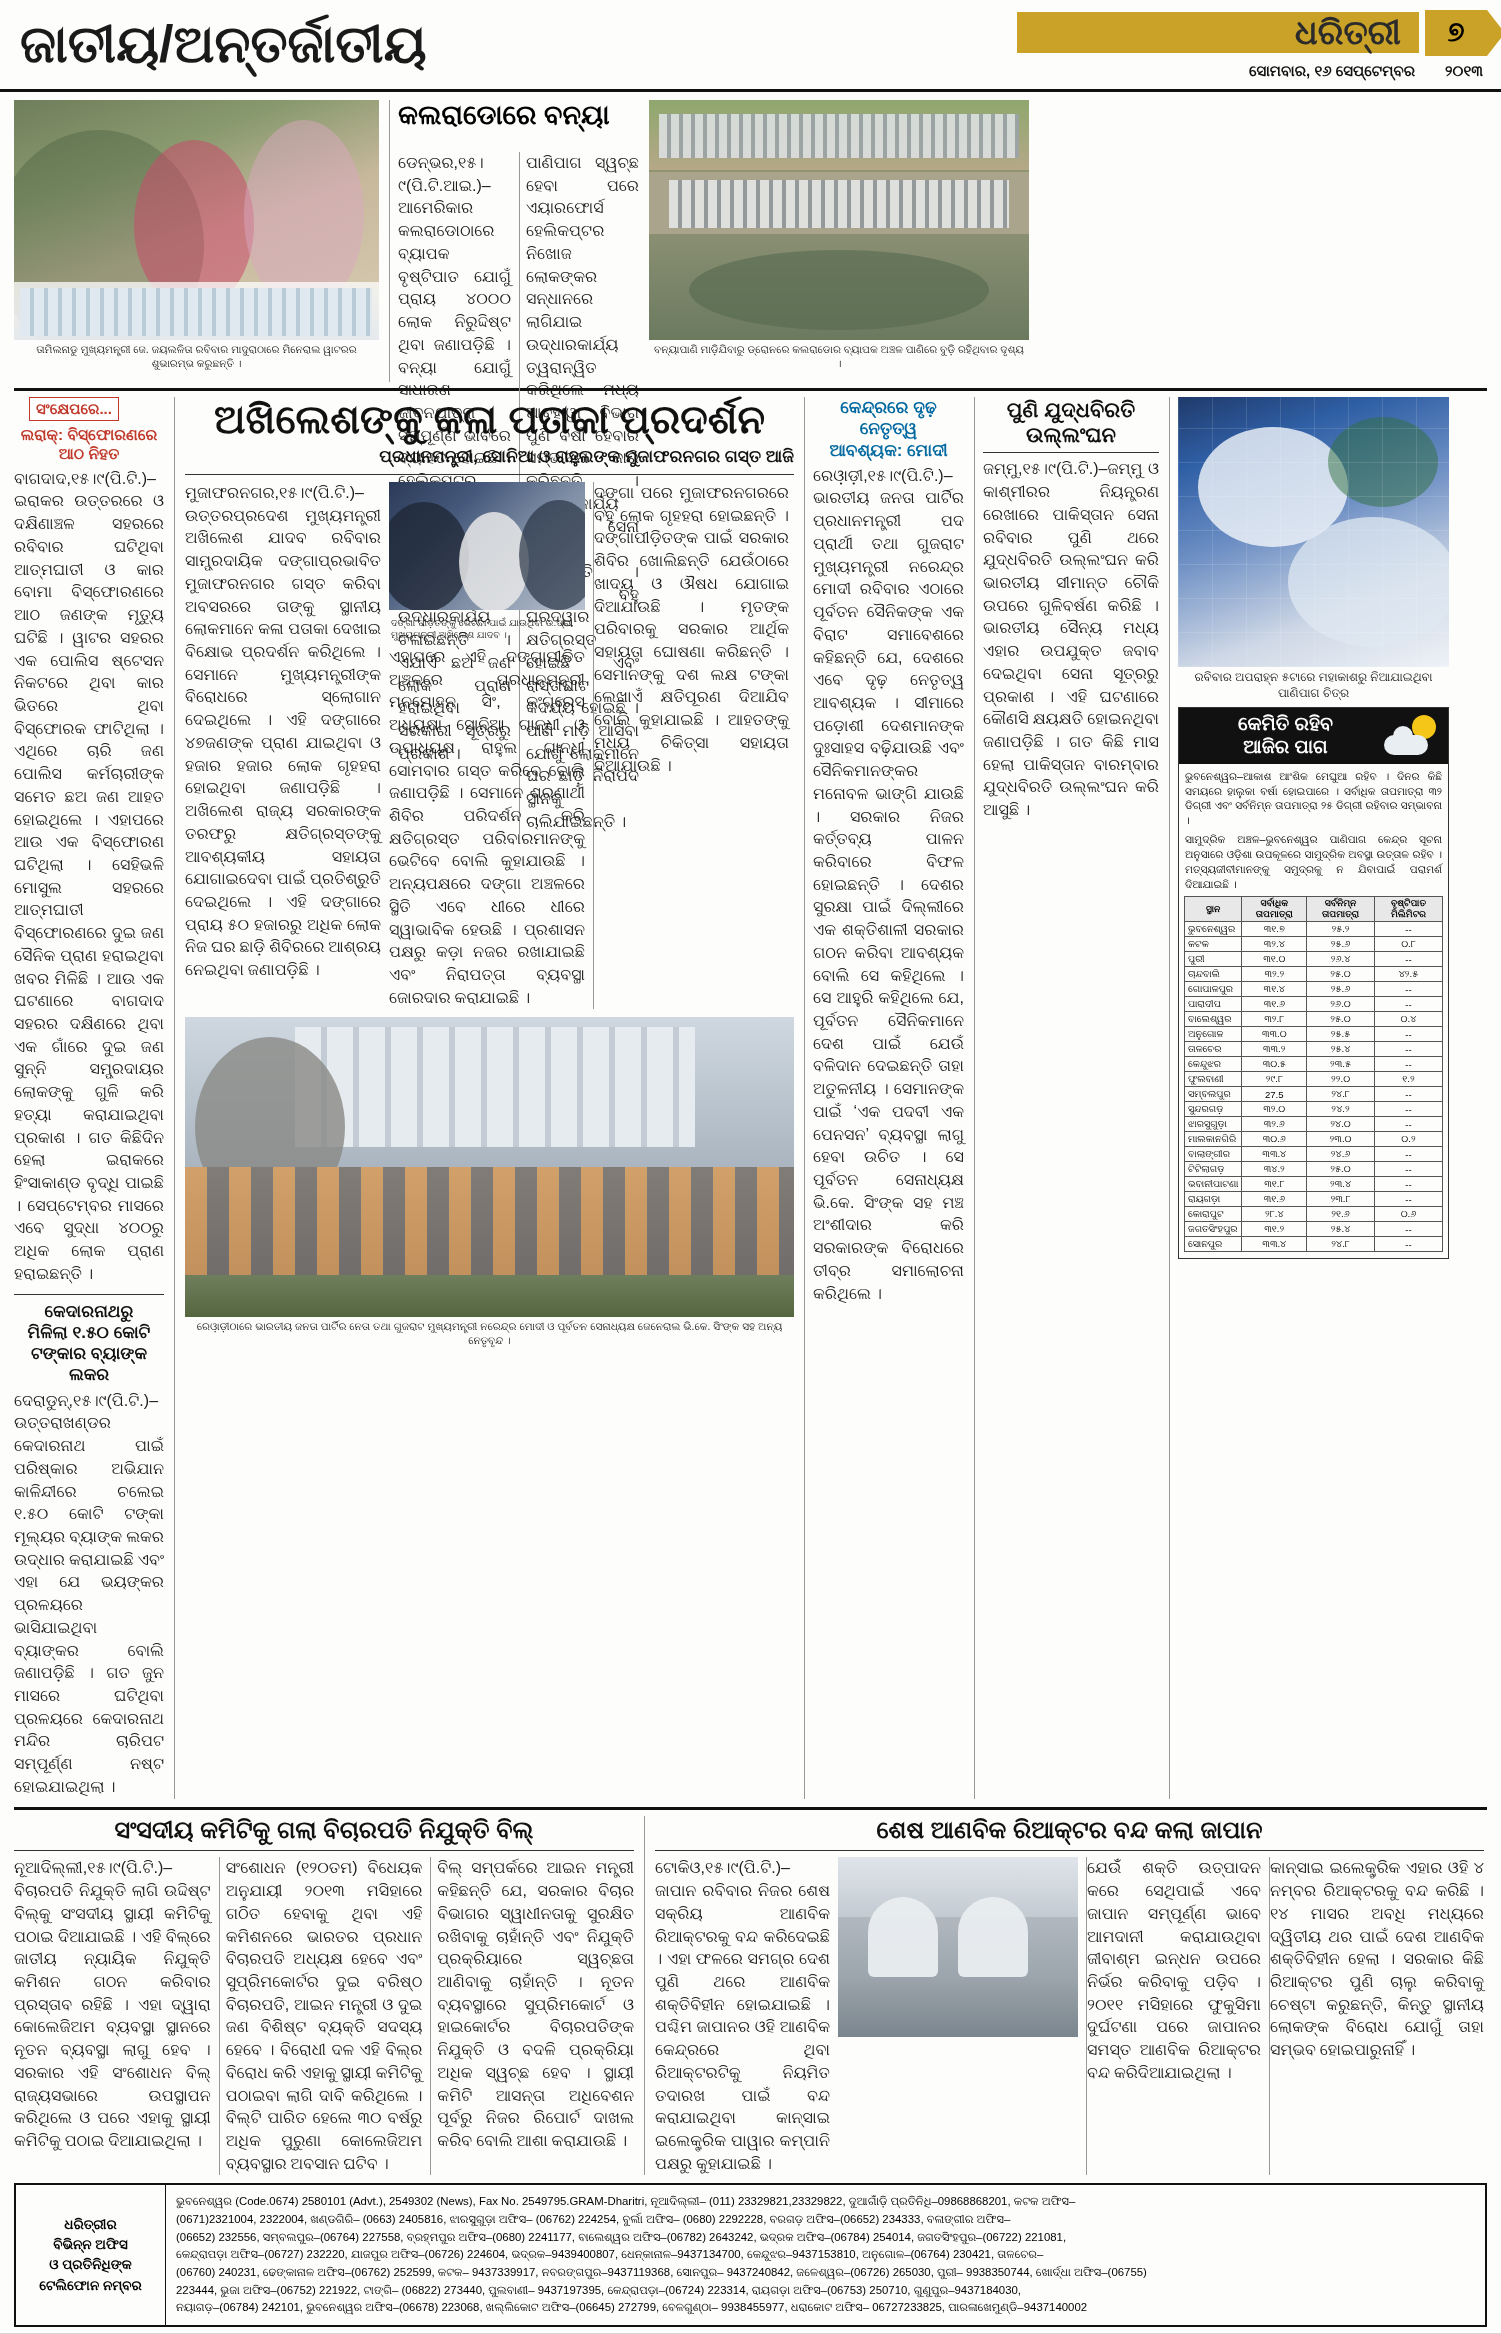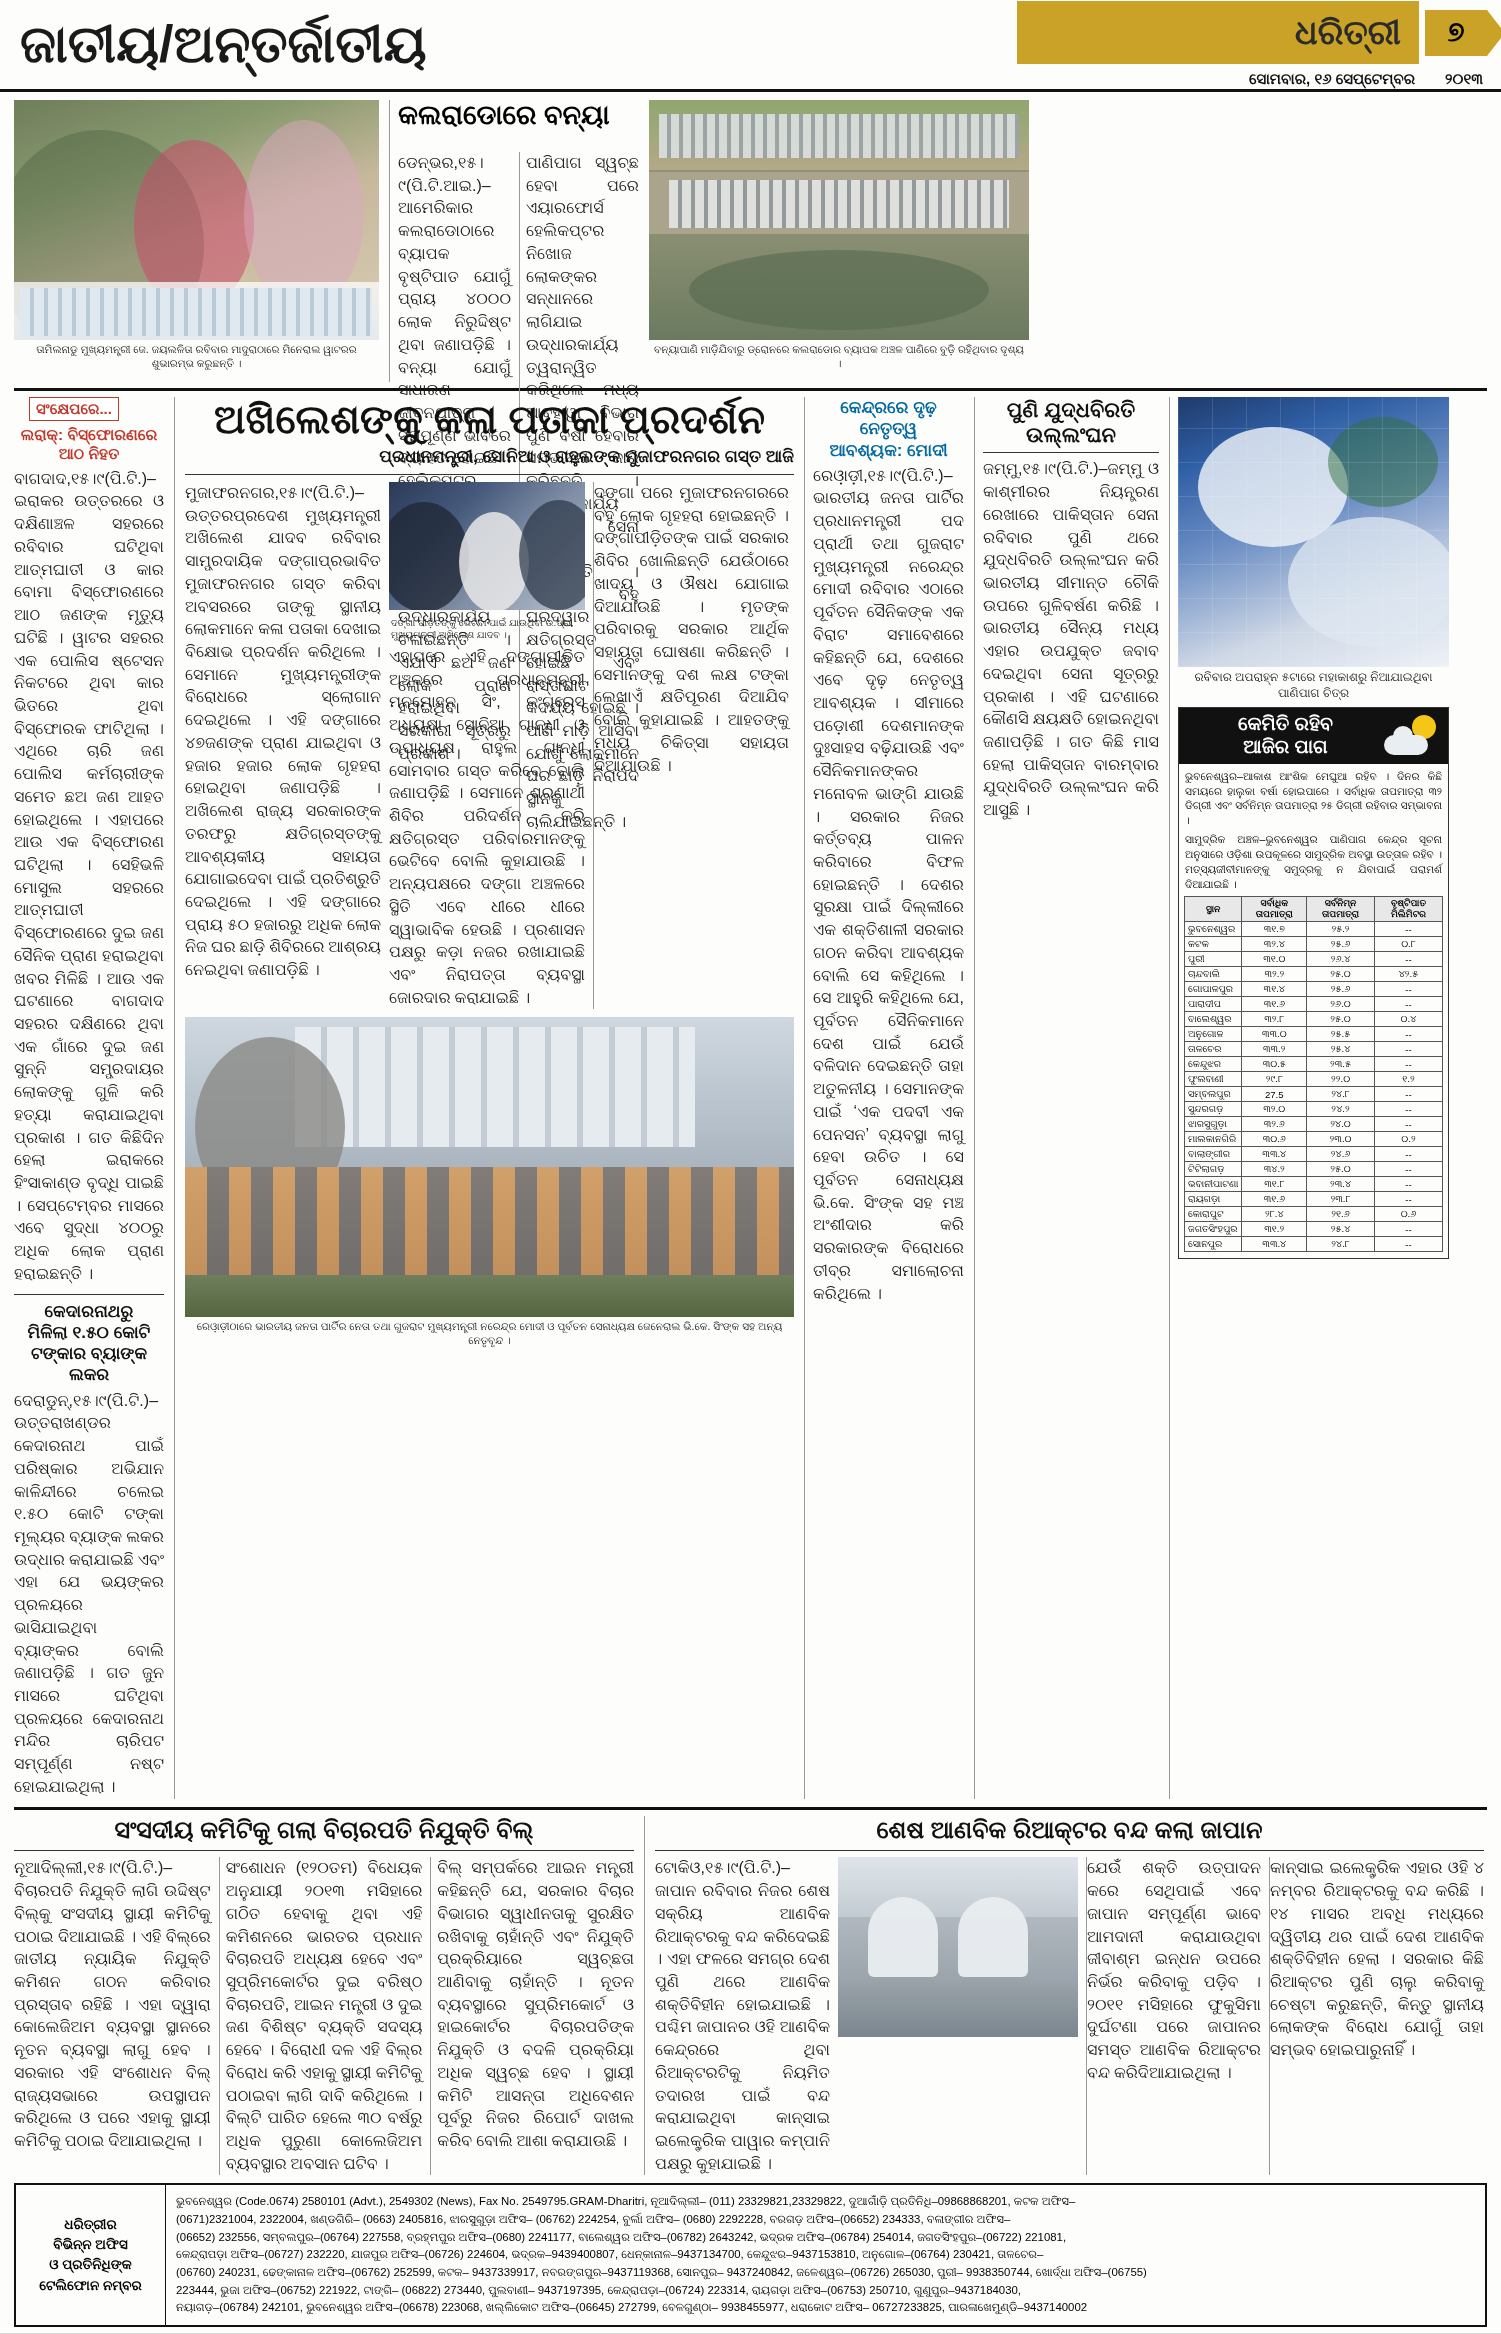--- a/index.html
+++ b/index.html
@@ -39,21 +39,21 @@
     display: flex;
     flex-direction: column;
     justify-content: center;
     align-items: flex-end;
   }
   .mast-brandrow {
     display:flex; align-items:center; justify-content:flex-end; width:100%;
   }
   .mast-brandbar {
     background: #c9a227;
-    height: 63px;
+    height: 41px;
     flex: 1;
     margin-right: 0;
     display:flex; align-items:center; justify-content:flex-end;
     padding-right: 18px;
     color:#2b2b2b;
     font-size: 34px;
     font-weight: bold;
   }
   .mast-pageno {
     width: 62px;

